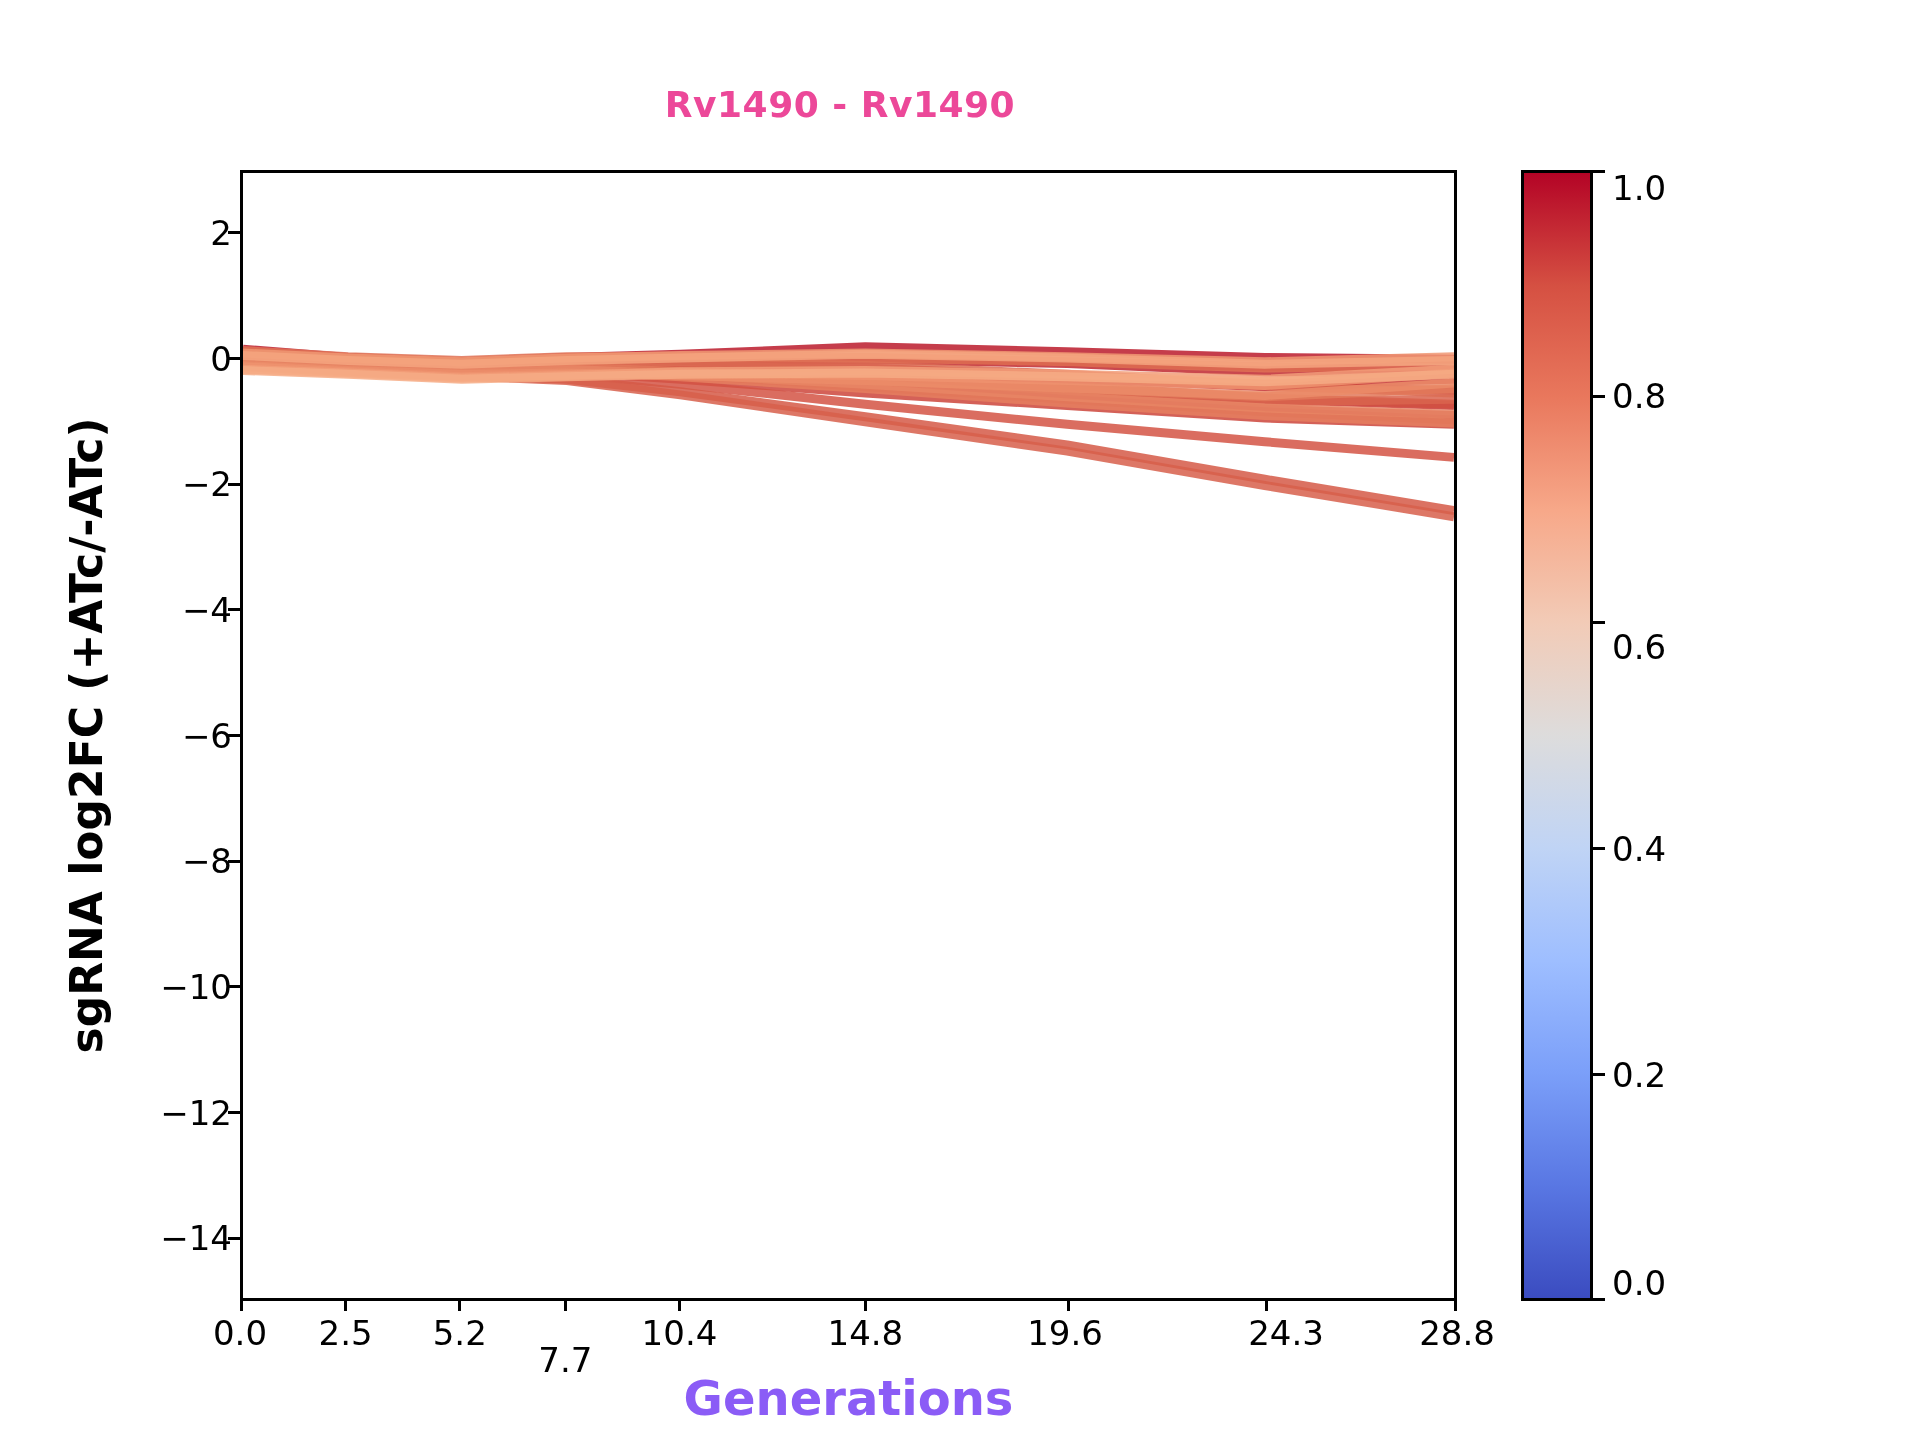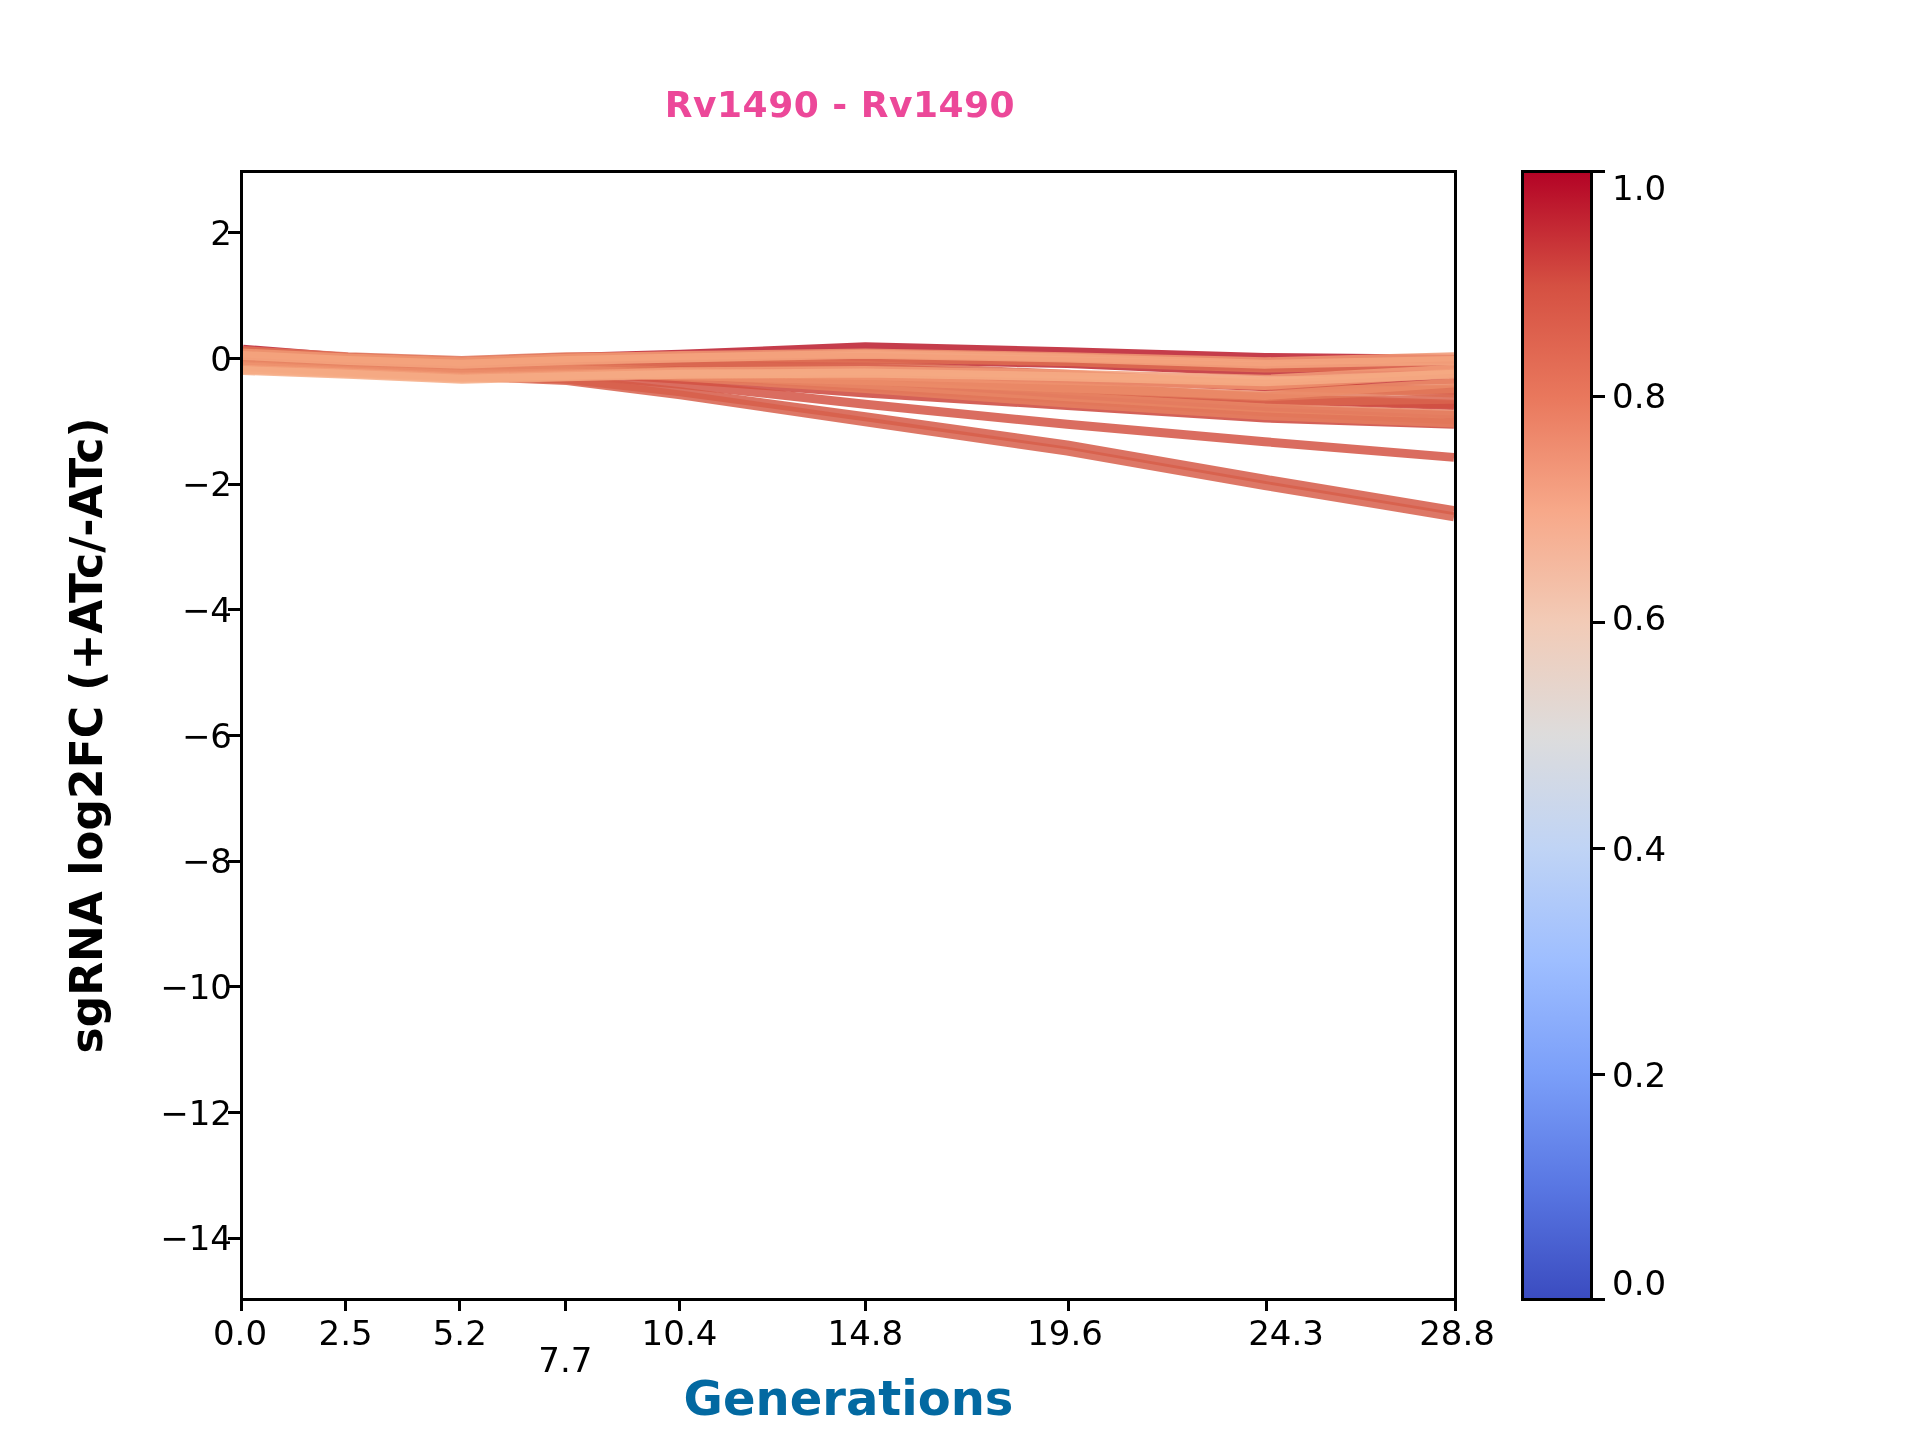--- a/index.html
+++ b/index.html
@@ -109,21 +109,21 @@
     font-family: "DejaVu Sans", sans-serif;
   }
   .xlabel {
     position: absolute;
     left: 240px;
     top: 1370px;
     width: 1217px;
     text-align: center;
     font-size: 48px;
     font-weight: bold;
-    color: #0369a1;
+    color: #8b5cf6;
     font-family: "DejaVu Sans", sans-serif;
     white-space: nowrap;
   }
   .cbar-frame {
     position: absolute;
     left: 1521px;
     top: 170px;
     width: 72px;
     height: 1131px;
     border: 3px solid #000000;
@@ -255,18 +255,18 @@
       <div class="cbtick-mark" style="top: 677.1px; left: 0px;"></div>
       <div class="cbtick-mark" style="top: 450.9px; left: 0px;"></div>
       <div class="cbtick-mark" style="top: 224.7px; left: 0px;"></div>
       <div class="cbtick-mark" style="top: 0px; left: 0px;"></div>
     </div>
 
   <div id="cbtick-labels" style="position:absolute; left:1612px; top:170px; width:160px; height:1131px;">
       <div class="cbtick-label" style="top: 1113px;">0.0</div>
       <div class="cbtick-label" style="top: 904.8px;">0.2</div>
       <div class="cbtick-label" style="top: 678.6px;">0.4</div>
-      <div class="cbtick-label" style="top: 448px; text-align: right;">0.6</div>
+      <div class="cbtick-label" style="top: 477px; text-align: right;">0.6</div>
       <div class="cbtick-label" style="top: 226.2px;">0.8</div>
       <div class="cbtick-label" style="top: 18px;">1.0</div>
     </div>
 
 </div>
 
 </body></html>

